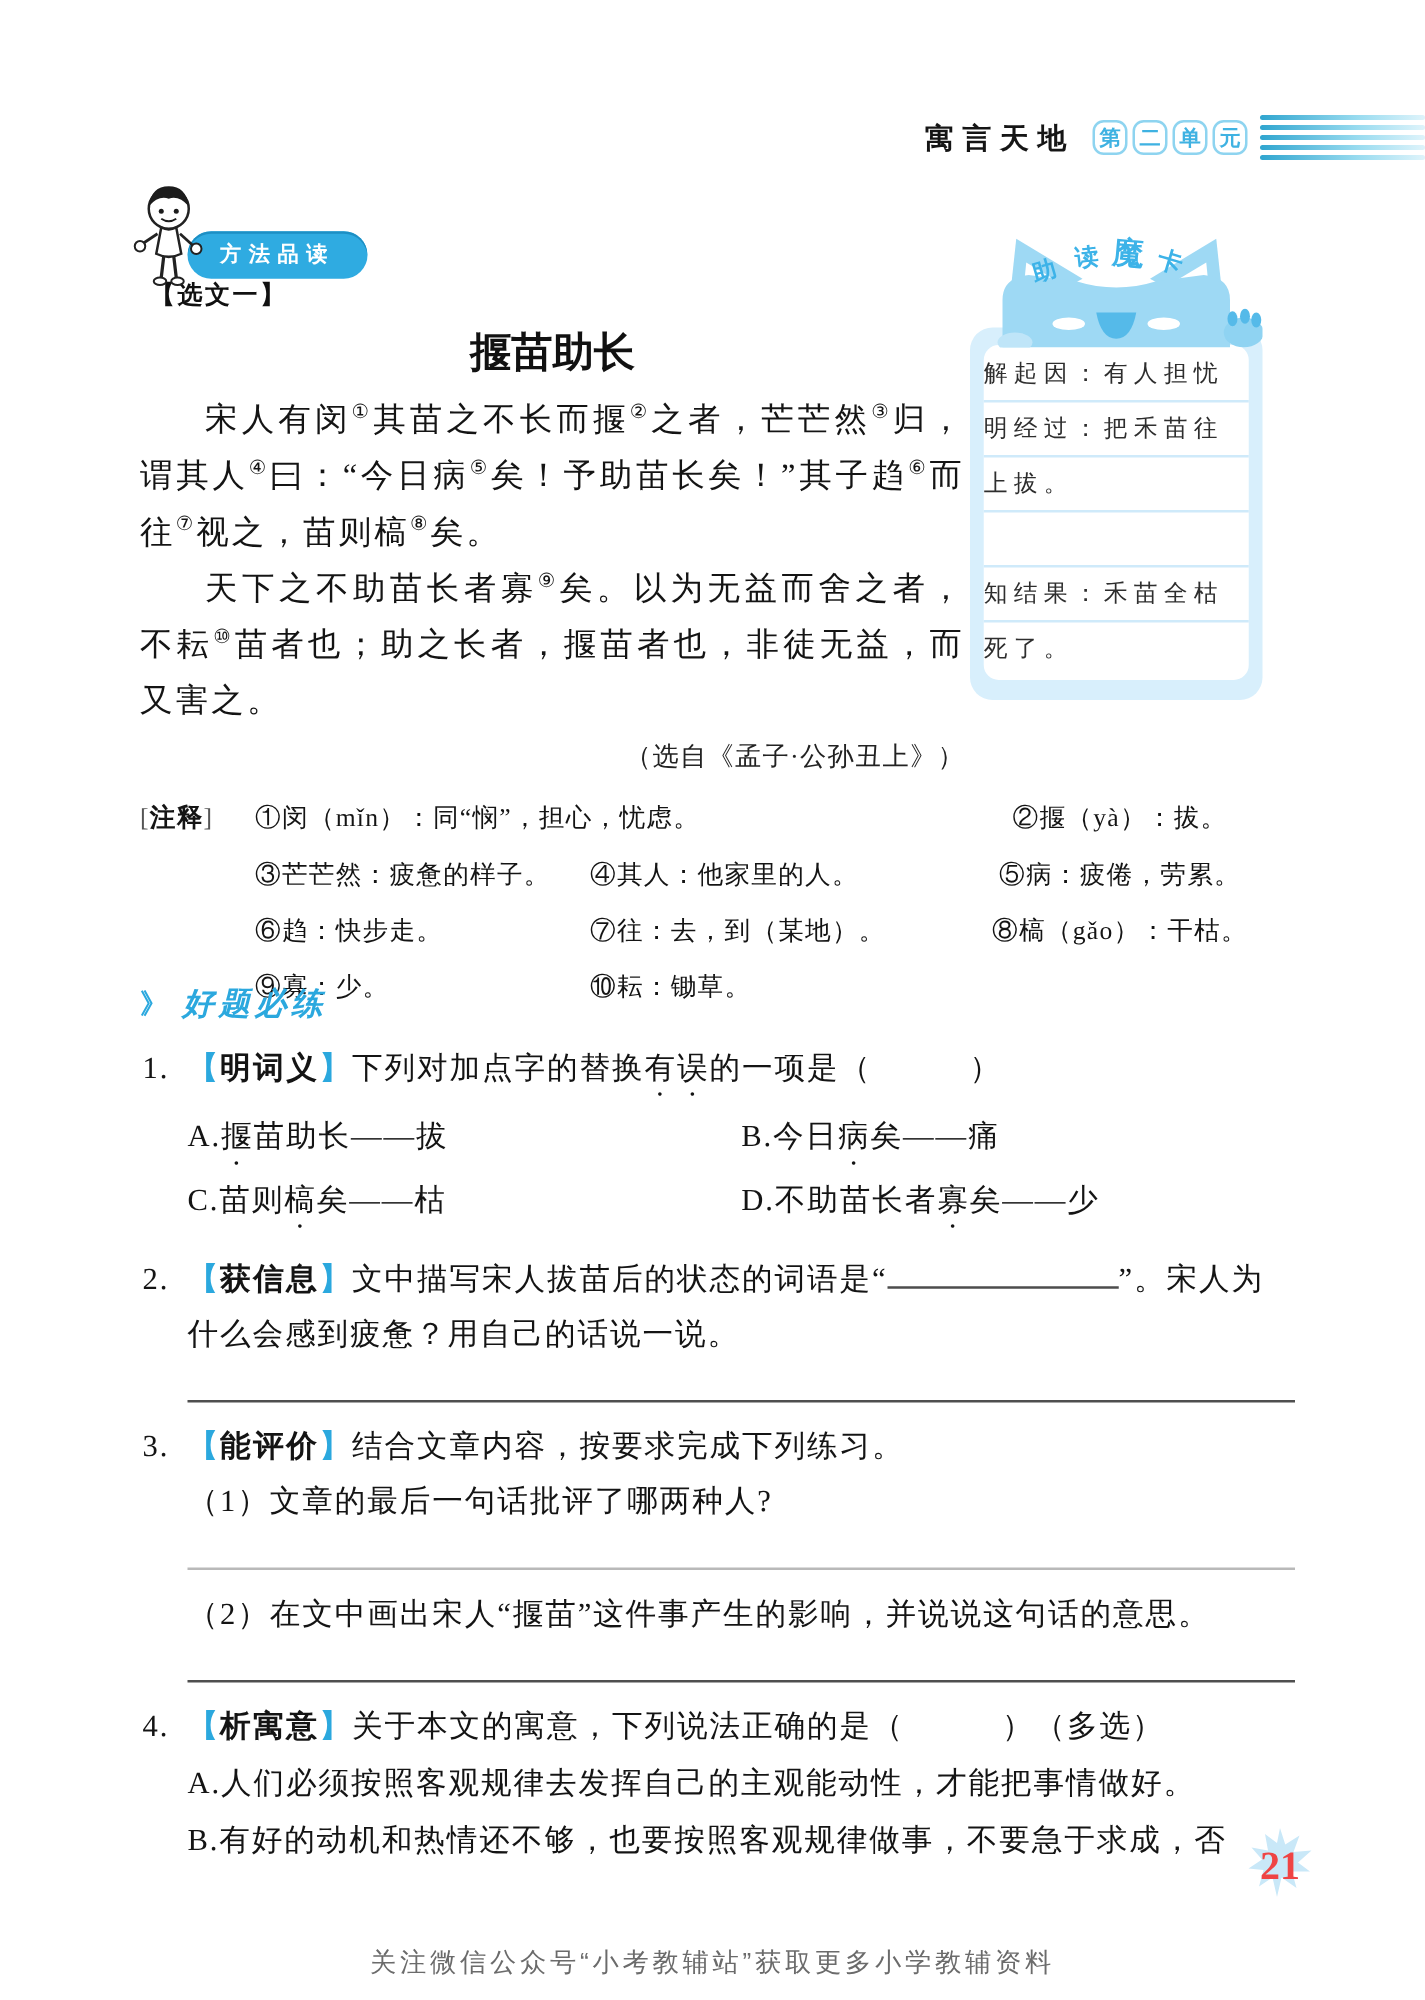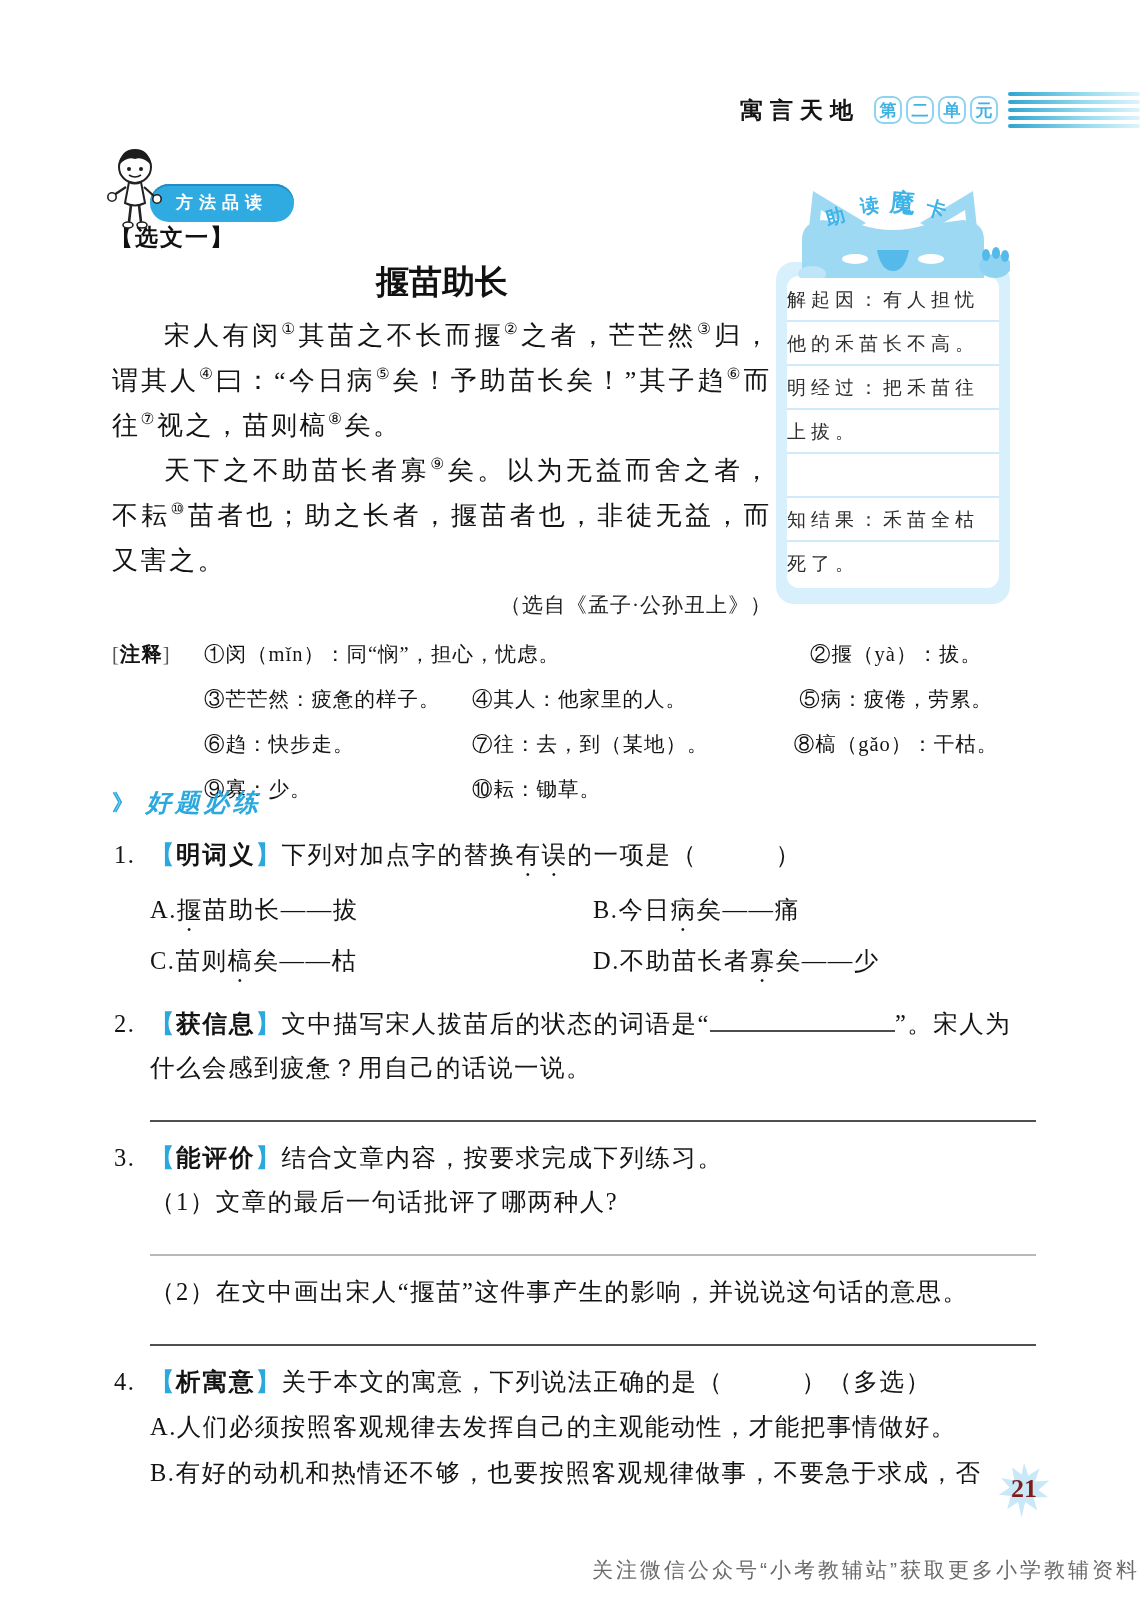--- a/index.html
+++ b/index.html
@@ -16,22 +16,22 @@
   .stripes { width:132px; display:flex; flex-direction:column; gap:4px; }
   .stripe { height:4px; background:linear-gradient(90deg,#2fa5cf,#7fccе8 55%,#cdeef8); background:linear-gradient(90deg,#2fa5cf,#9adcf0 60%,#dff4fb); border-radius:2px; }
 
   
   .badge-row { position:absolute; top:140px; left:104px; display:flex; align-items:flex-end; }
   .mascot { position:relative; margin-right:-16px; bottom:-4px; z-index:2; }
   .pill { background:#2fabe1; border-radius:26px; padding:7px 26px 8px; color:#fff; font-weight:bold;
           font-size:17px; letter-spacing:6px; margin-bottom:10px; box-shadow:0 2px 0 #1d8fc4 inset; }
 
   
-  .selection-heading { position:absolute; top:222px; left:110px; font-family:"Liberation Serif", serif;
-                       font-weight:bold; font-size:23px; letter-spacing:2px; }
+  .selection-heading { position:absolute; top:222px; left:120px; font-family:"Liberation Serif", serif;
+                       font-weight:bold; font-size:20px; letter-spacing:2px; }
   .content { position:absolute; top:260px; left:112px; width:660px; }
   .passage-title { text-align:center; font-family:"Liberation Serif", serif; font-weight:bold; font-size:33px; margin-bottom:8px; }
   .passage p { font-family:"Liberation Serif", serif; font-size:26px; line-height:45px; text-align:justify;
                text-indent:2em; letter-spacing:2.5px; color:#141414; }
   sup.ann { font-size:0.60em; vertical-align:super; line-height:0; }
   .source { text-align:right; font-family:"Liberation Serif", serif; font-size:21px; margin-top:8px; letter-spacing:1px; color:#222; }
 
   
   .card { position:absolute; left:776px; top:178px; width:234px; }
   .card-head { position:relative; z-index:2; height:100px; }
@@ -70,22 +70,22 @@
   .opt-grid { display:grid; grid-template-columns:1fr 1fr; padding-left:38px; line-height:47px; margin-top:4px; }
   .blank { display:inline-block; width:185px; height:26px; border-bottom:2px solid #4d4d4d; vertical-align:baseline; }
   .ans-line { height:0; border-top:2px solid #4f4f4f; margin:30px 0 14px 38px; }
   .ans-line.light { border-top-color:#b9b9b9; }
   .q4-opt { padding-left:38px; line-height:46px; }
 
   
   .pageno { position:absolute; right:86px; top:1460px; width:60px; height:60px; }
   .pageno svg { position:absolute; left:0; top:0; }
   .pageno .num { position:absolute; left:0; top:14px; width:100%; text-align:center; font-family:"Liberation Serif", serif;
-                 font-weight:bold; font-size:26px; color:#7f1d1d; }
-  .footer { position:absolute; bottom:16px; left:0; right:0; text-align:right; color:#6b6b6b;
+                 font-weight:bold; font-size:32px; color:#ef4444; }
+  .footer { position:absolute; bottom:16px; left:0; right:0; text-align:center; color:#6b6b6b;
             font-size:21px; letter-spacing:3px; }
 </style>
 </head>
 <body>
 
 <div class="page">
 
   <div class="header">
     <span class="header-title">寓言天地</span>
     <span class="unit-boxes">
@@ -155,21 +155,20 @@
       <span class="card-arc-title">
         <span class="arc0">助</span>
         <span class="arc1">读</span>
         <span class="arc2">魔</span>
         <span class="arc3">卡</span>
       </span>
     </div>
     <div class="card-body">
       <div class="card-paper">
         <div class="card-line">解起因：有人担忧</div>
-        <div class="card-line">他的禾苗长不高。</div>
         <div class="card-line">明经过：把禾苗往</div>
         <div class="card-line">上拔。</div>
         <div class="card-line"></div>
         <div class="card-line">知结果：禾苗全枯</div>
         <div class="card-line">死了。</div>
       </div>
     </div>
   </div>
 
   <div class="notes">

